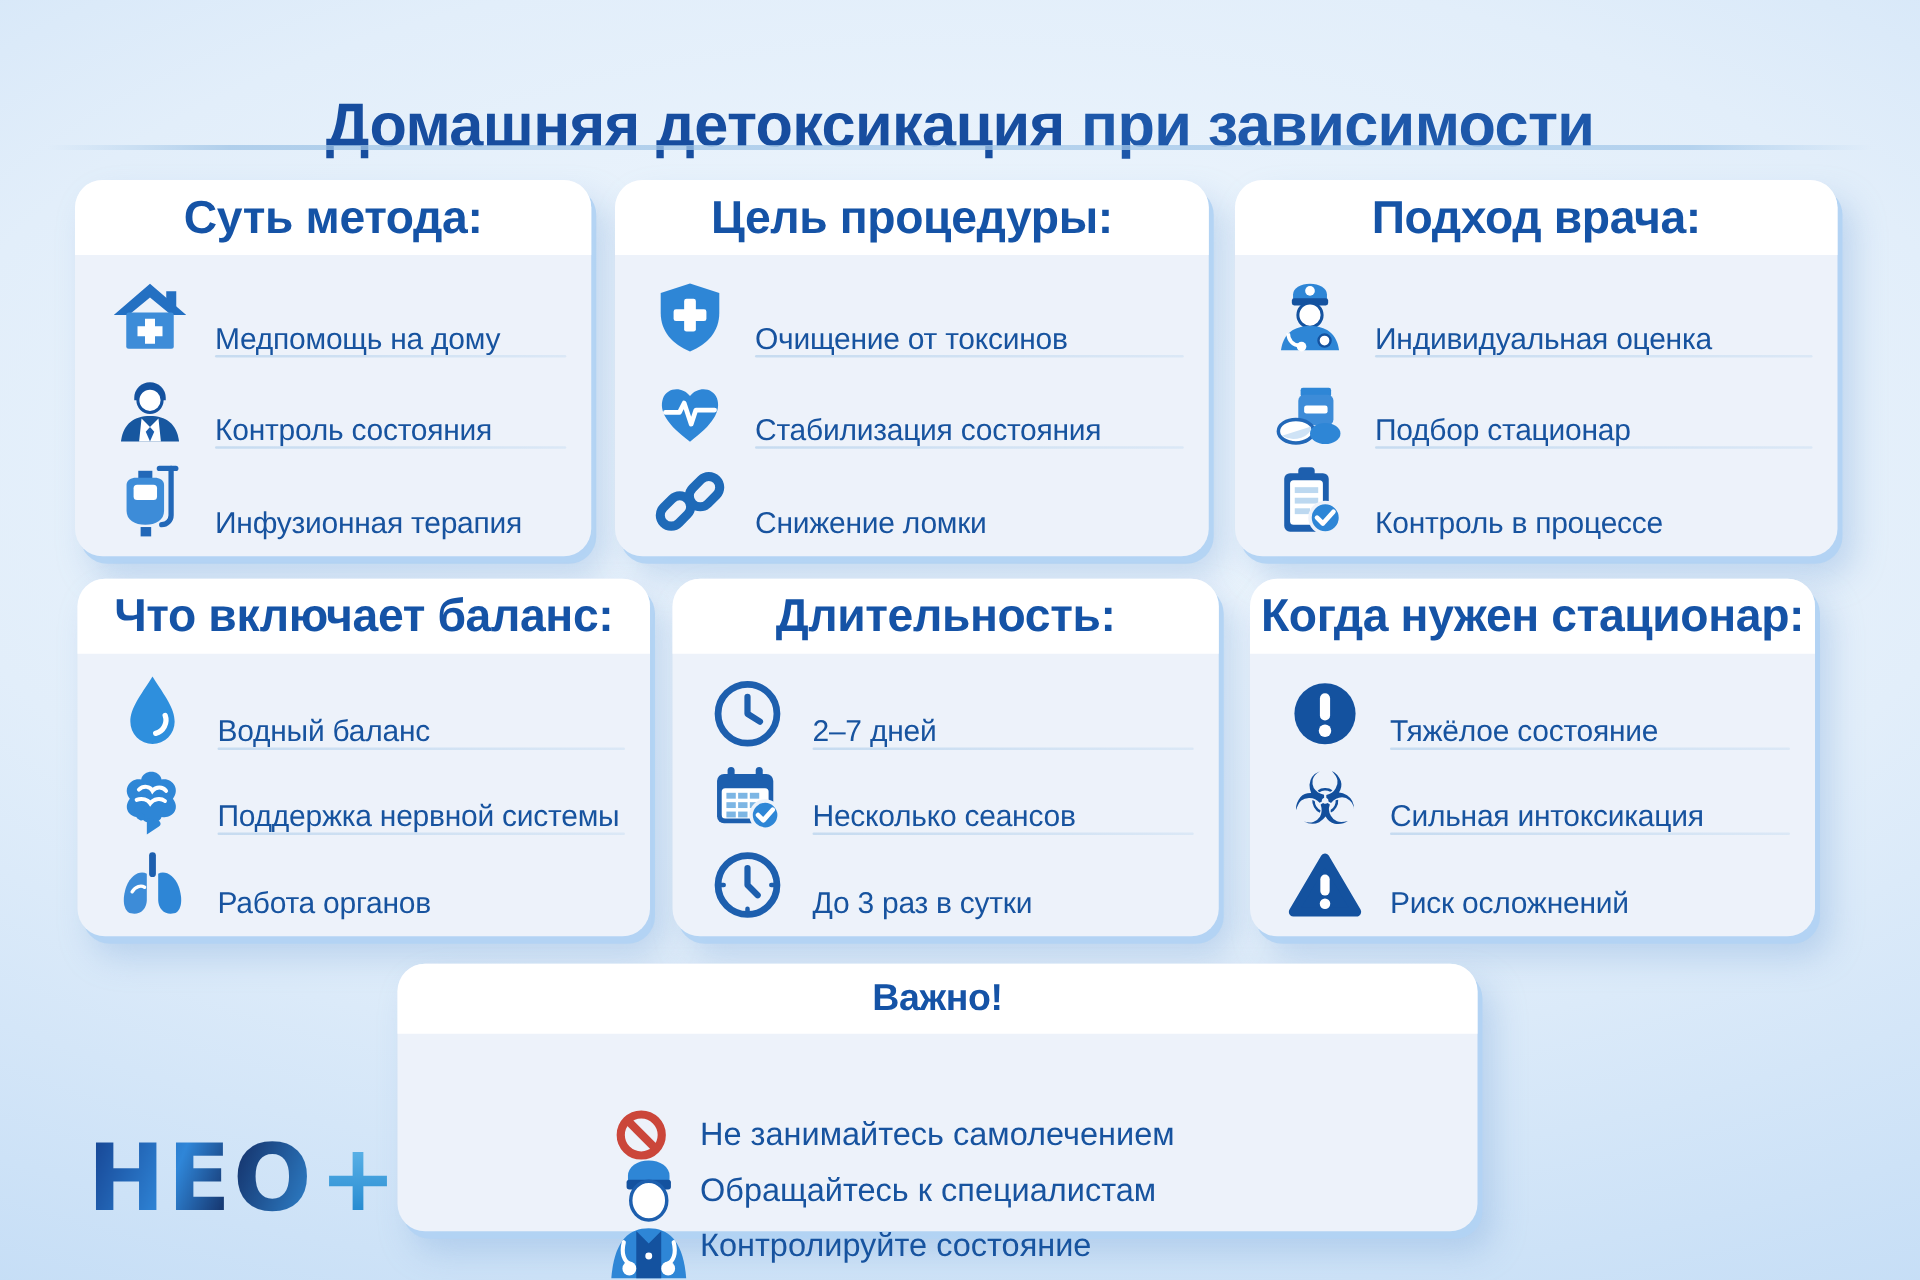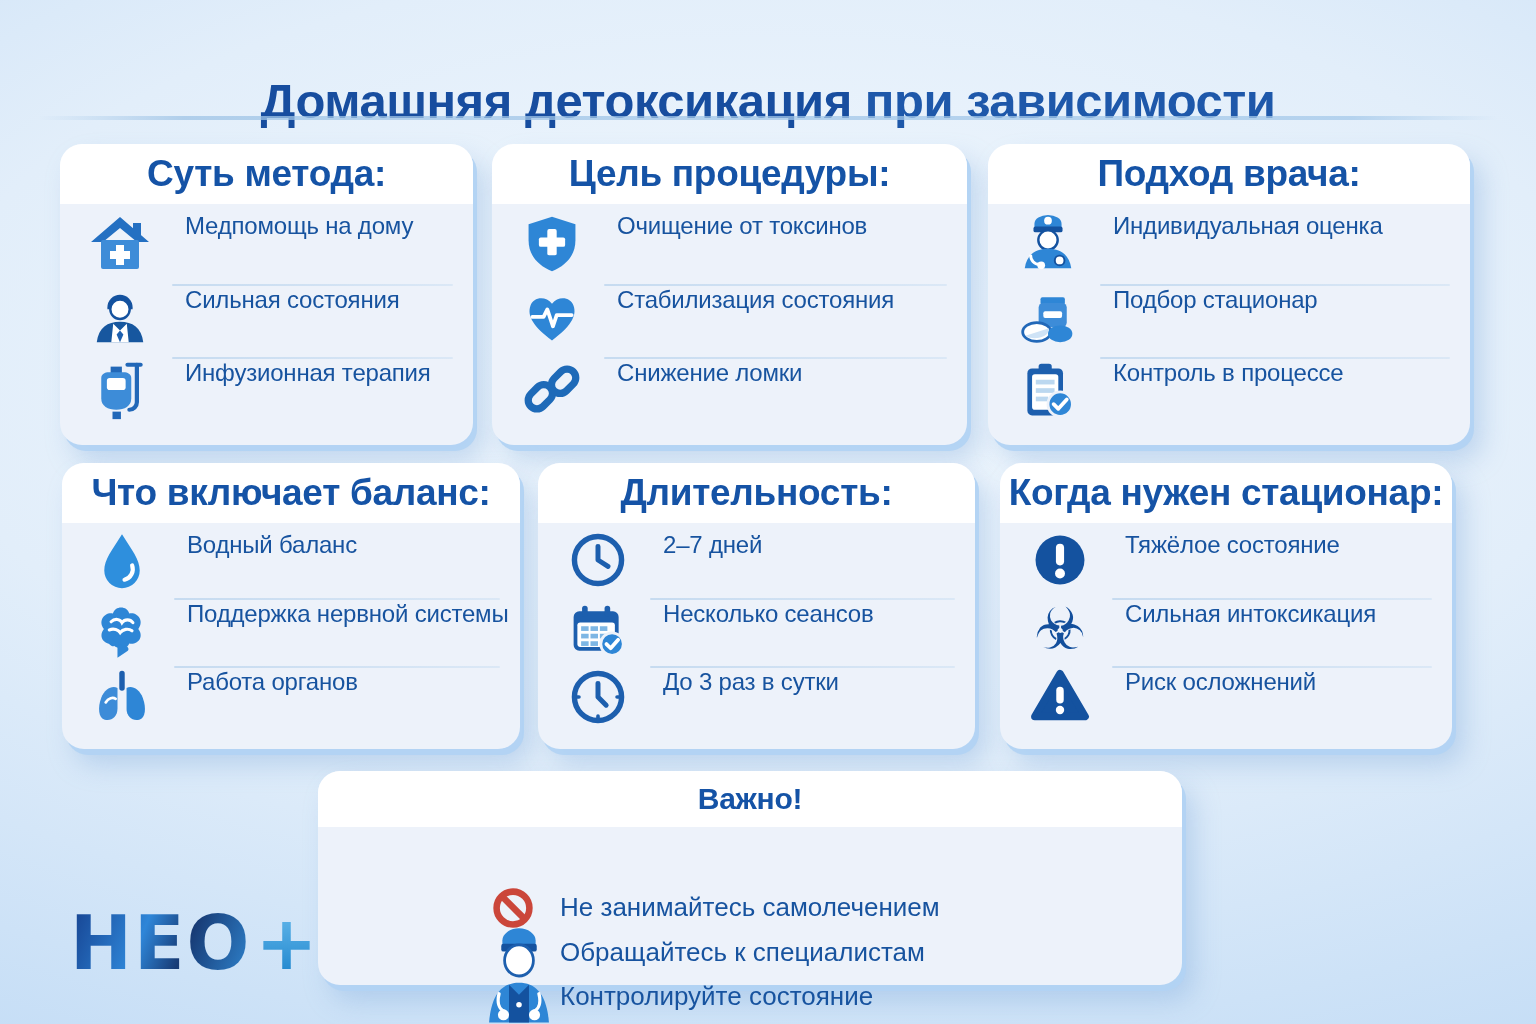--- a/index.html
+++ b/index.html
@@ -30,21 +30,21 @@
     position:absolute;left:0;top:0;right:0;height:60px;
     background:#ffffff;border-radius:22px 22px 0 0;
     display:flex;align-items:center;justify-content:center;
     font-weight:bold;font-size:37px;color:#1553a6;letter-spacing:-0.3px;
   }
   .card-body{
     position:absolute;left:0;right:0;top:60px;bottom:0;
     display:flex;flex-direction:column;
     padding:8px 18px 12px 26px;box-sizing:border-box;
   }
-  .item{flex:1;display:flex;align-items:flex-start;gap:31px;position:relative;min-height:0;}
+  .item{flex:1;display:flex;align-items:flex-end;gap:18px;position:relative;min-height:0;}
   .item:not(:last-child)::after{
     content:"";position:absolute;left:86px;right:2px;bottom:0;height:2px;border-radius:1px;
     background:linear-gradient(to right,#c6dbf0,#dbe8f6);
   }
   .icon-box{flex:0 0 68px;width:68px;display:flex;align-items:center;justify-content:center;}
   .item-label{font-size:24px;color:#17539f;white-space:nowrap;letter-spacing:-0.2px;}
   .glyph-icon{font-family:"DejaVu Sans",sans-serif;font-size:58px;line-height:1;color:#134f9c;font-weight:bold;}
   
   .imp-body{position:absolute;left:0;right:0;top:56px;bottom:0;}
   .imp-label{position:absolute;left:242px;height:36px;line-height:36px;font-size:26px;color:#17539f;white-space:nowrap;}
@@ -87,21 +87,21 @@
     <div class="item">
       <span class="icon-box">
         <svg width="62" height="62" viewBox="0 0 64 64">
             <path d="M19 22a13 13 0 0 1 26 0v2H19z" fill="#14529f"></path>
             <circle cx="32" cy="24" r="10" fill="#fff" stroke="#14529f" stroke-width="2.5"></circle>
             <path d="M8 58c2-15 11-21 24-21s22 6 24 21z" fill="#17579f"></path>
             <path d="M25 39l7 7 7-7 2 19H23z" fill="#fff"></path>
             <path d="M32 46l-3.5 4 3.5 8 3.5-8z" fill="#1d5fae"></path>
           </svg>
       </span>
-      <span class="item-label">Сильная состояния</span>
+      <span class="item-label">Контроль состояния</span>
     </div>
     <div class="item">
       <span class="icon-box">
         <svg width="60" height="64" viewBox="0 0 64 64">
             <path d="M50 4v40a8 8 0 0 1-8 8" fill="none" stroke="#2268b8" stroke-width="4.5" stroke-linecap="round"></path>
             <path d="M40 4h14" stroke="#2268b8" stroke-width="4.5" stroke-linecap="round"></path>
             <rect x="22" y="6" width="12" height="8" fill="#2268b8"></rect>
             <path d="M12 18c0-4 4-6 8-6h16c4 0 8 2 8 6v22c0 8-7 12-16 12s-16-4-16-12z" fill="#3d8cd8"></path>
             <rect x="18" y="18" width="20" height="13" rx="3" fill="#fff"></rect>
             <rect x="24" y="54" width="9" height="8" fill="#2268b8"></rect>

